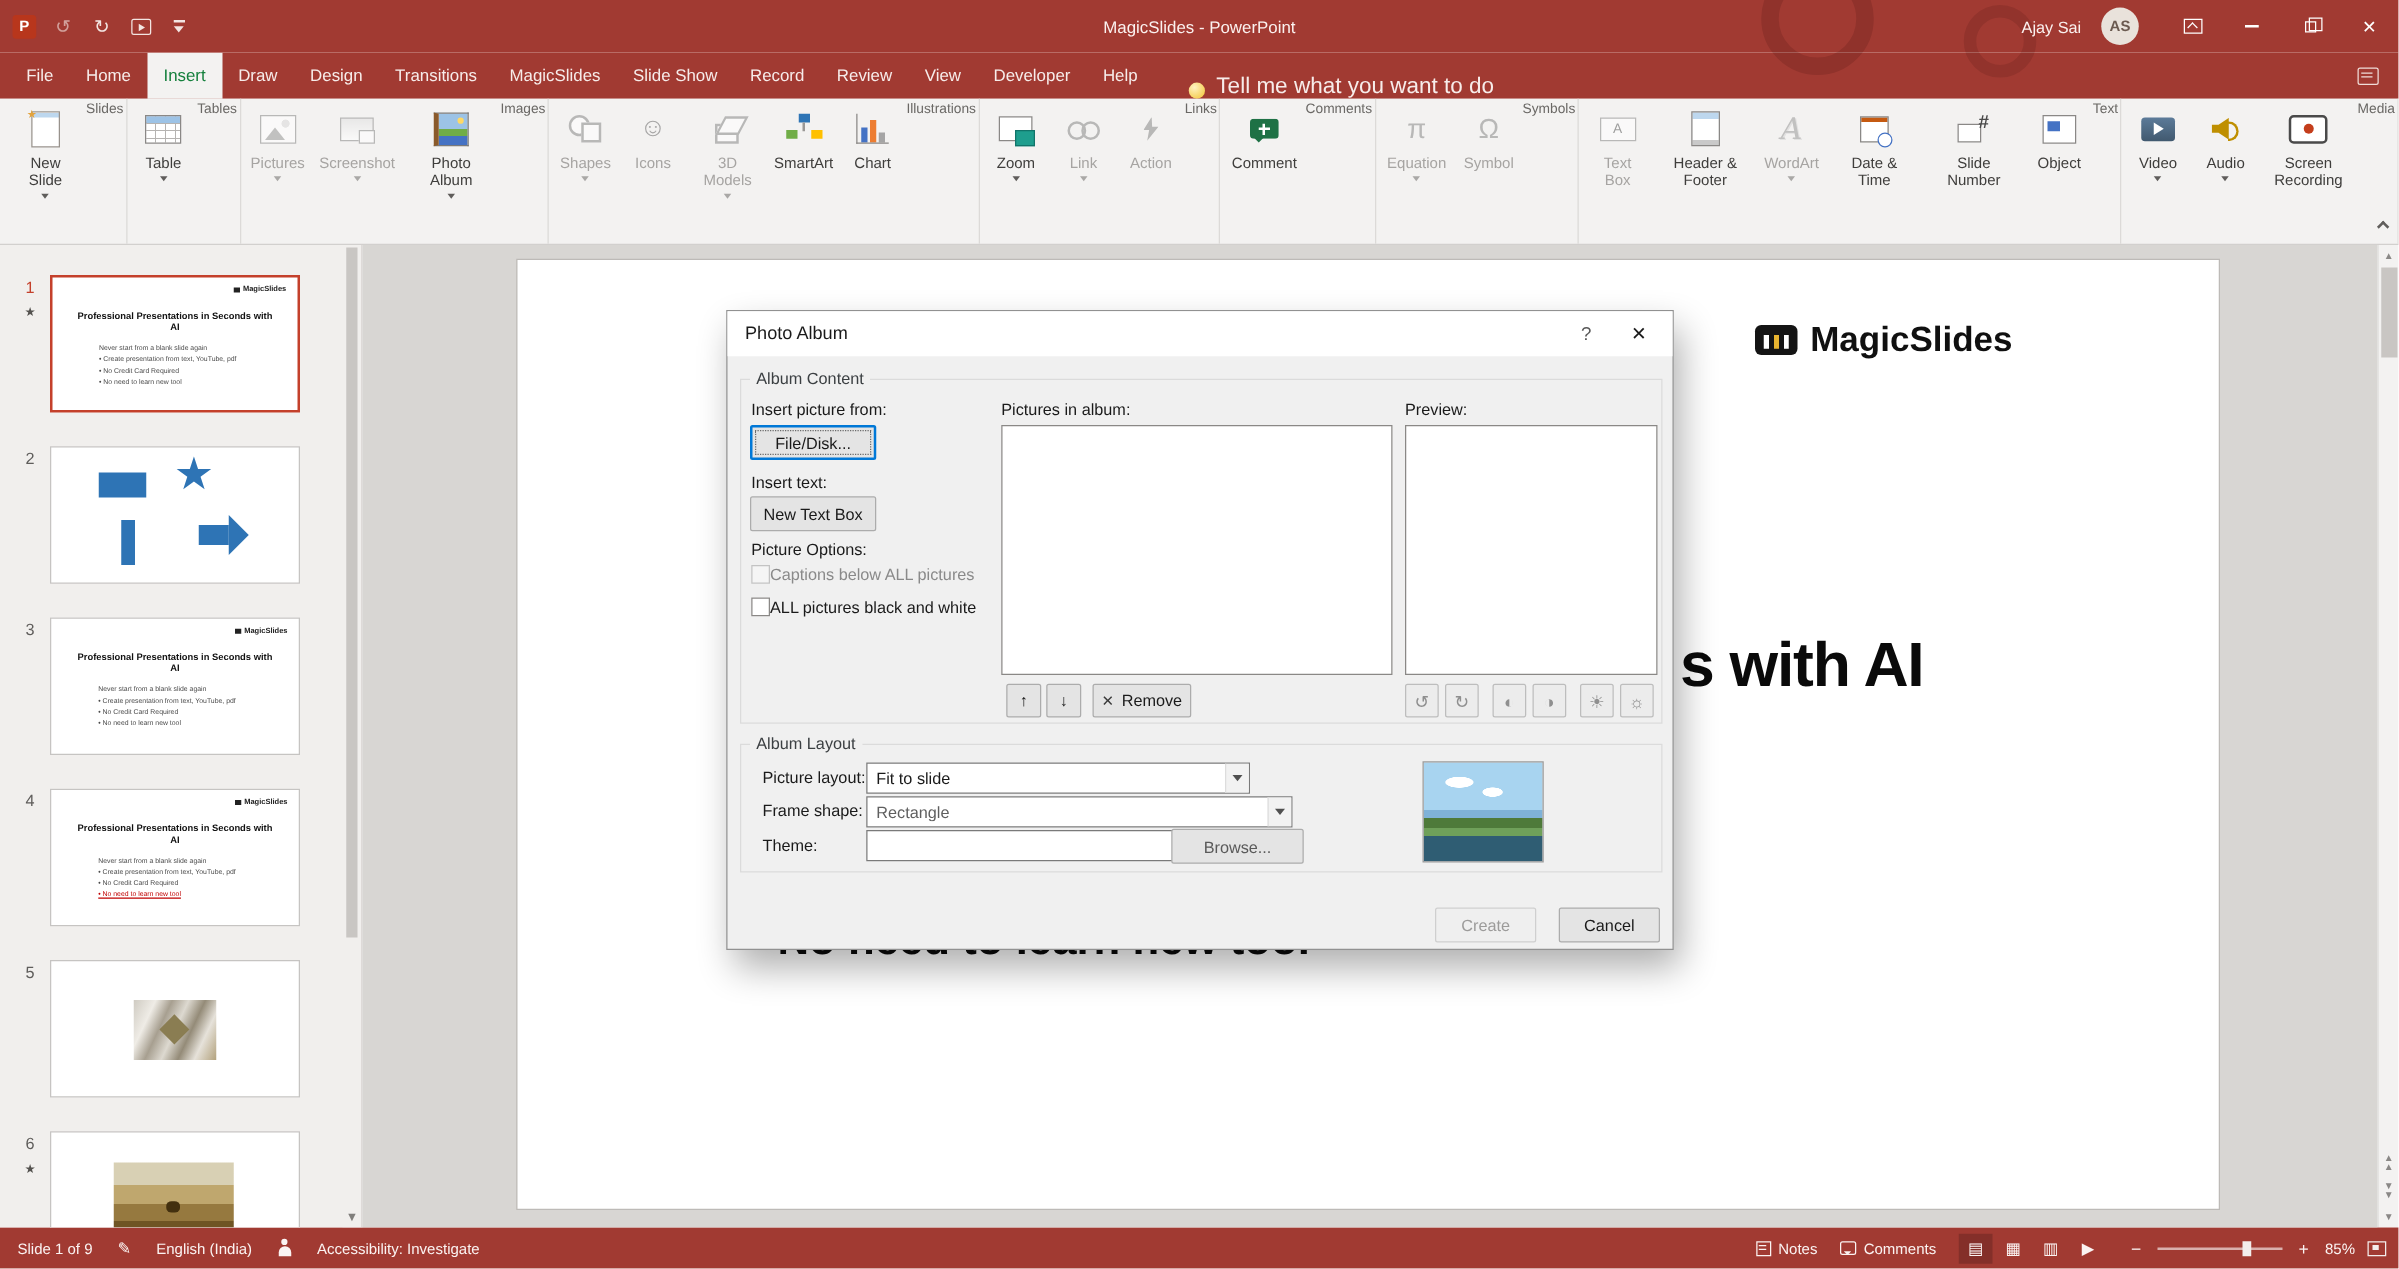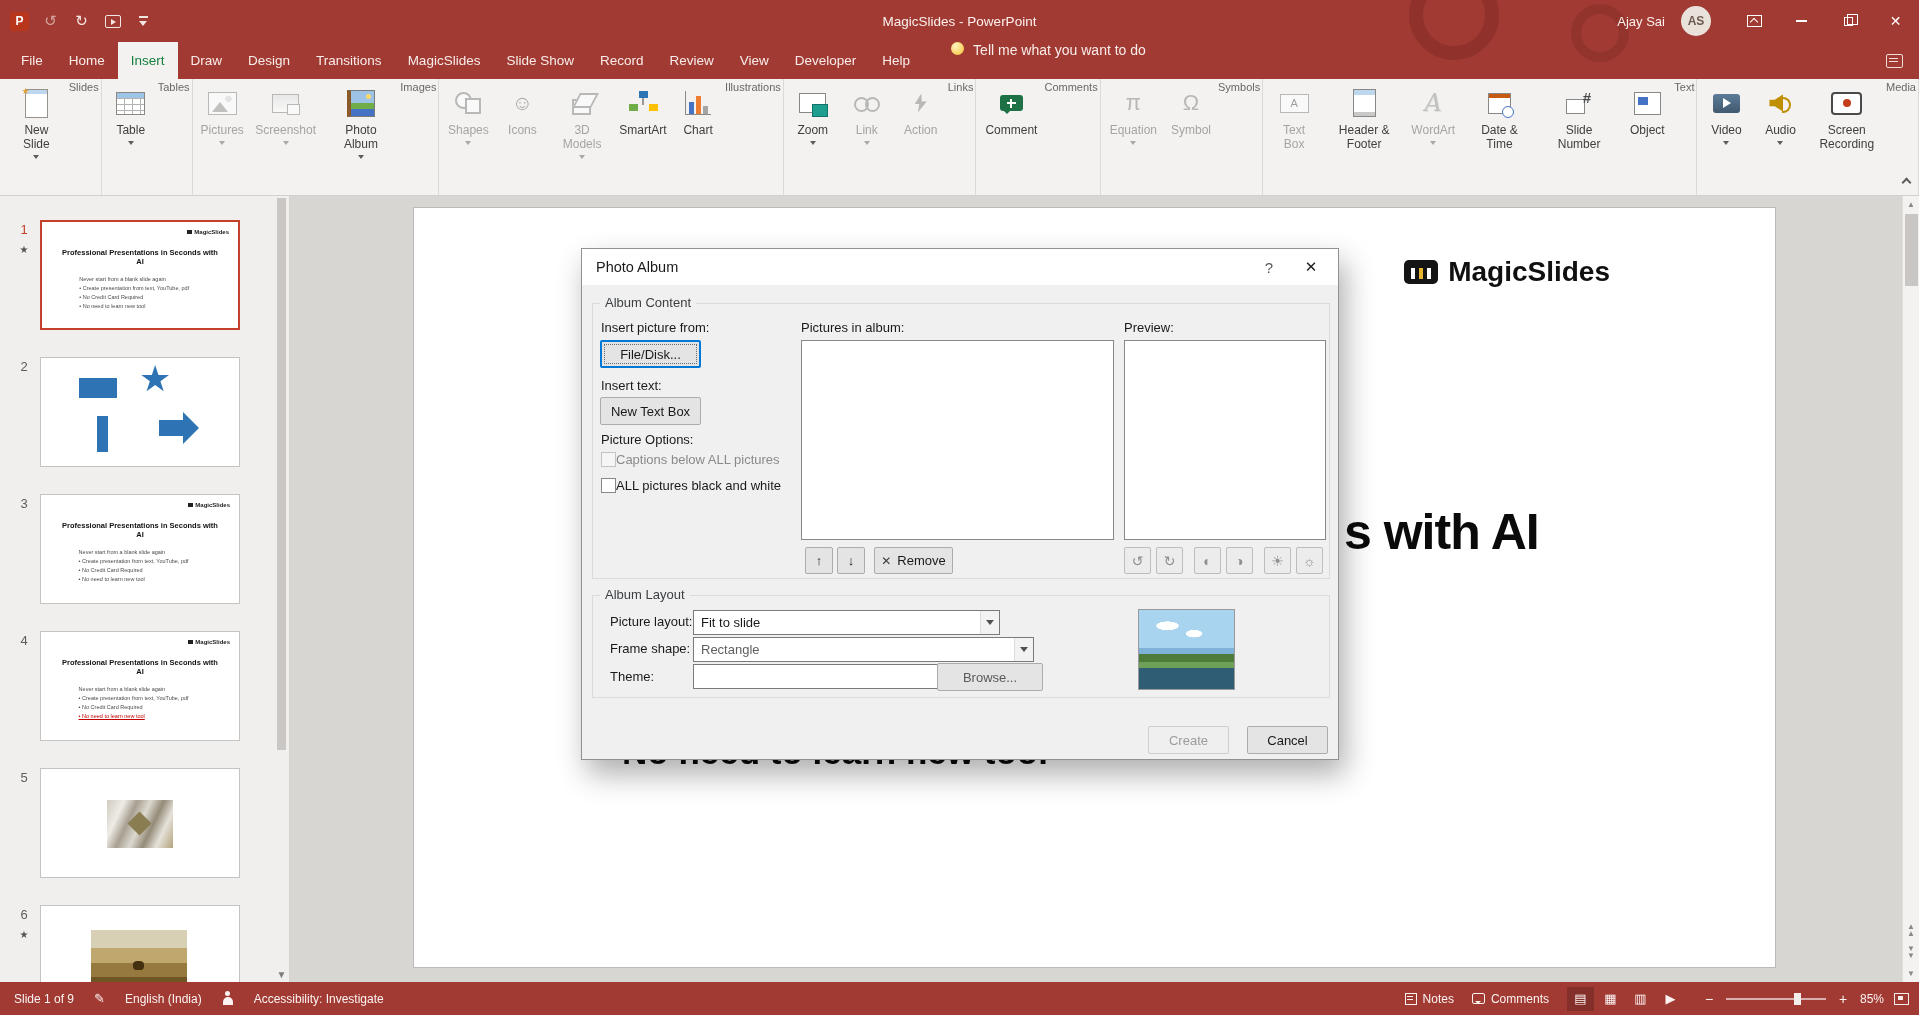--- a/index.html
+++ b/index.html
@@ -28,21 +28,21 @@
   .rdo-glyph { width:15px; height:12px; border:1.5px solid #fff; position:relative; }
   .rdo-glyph::after { content:""; position:absolute; left:3px; top:3px; width:5px; height:5px; border-left:1.5px solid #fff; border-top:1.5px solid #fff; transform:rotate(45deg); }
   .min-glyph { width:11px; height:2px; background:#fff; }
   .restore-glyph { width:9px; height:9px; border:1.2px solid #fff; position:relative; background:transparent; }
   .restore-glyph::before { content:""; position:absolute; left:2px; top:-4px; width:9px; height:9px; border:1.2px solid #fff; }
 
   
   .tabsrow { height:37px; background:#A13A32; display:flex; align-items:stretch; padding-left:8px; flex:0 0 auto; }
   .rtab { padding:0 13px; display:flex; align-items:center; font-size:13.5px; color:#F7ECEA; }
   .rtab.active { background:#F3F2F1; color:#15803d; }
-  .tellme { display:flex; align-items:flex-start; gap:9px; margin-left:28px; font-size:14px; color:#F7ECEA; }
+  .tellme { display:flex; align-items:flex-end; gap:9px; margin-left:28px; font-size:18px; color:#F7ECEA; }
   .bulb { width:13px; height:13px; border-radius:50%; background:radial-gradient(circle at 35% 30%, #FFF3C2, #F2C230); }
   .tabsrow-note { margin-left:auto; margin-right:16px; align-self:center; width:17px; height:14px; border:1.5px solid #F0DDD9; border-radius:2px; position:relative; }
   .tabsrow-note::after { content:""; position:absolute; left:2px; top:3px; width:9px; height:1.5px; background:#F0DDD9; box-shadow:0 3px 0 #F0DDD9; }
 
   
   .ribbon { height:117px; background:#F3F2F1; border-bottom:1px solid #D2D0CE; display:flex; position:relative; padding-left:2px; flex:0 0 auto; }
   .rgroup { display:flex; flex-direction:row; border-right:1px solid #DCDAD8; padding:0 2px; }
   .rbtns { flex:1; display:flex; align-items:stretch; justify-content:center; }
   .rbtn { display:flex; flex-direction:column; align-items:center; padding:7px 7px 2px; min-width:54px; cursor:default; }
   .rlabel { font-size:12px; color:#3F3E3C; text-align:center; line-height:1.15; margin-top:4px; max-width:72px; }

